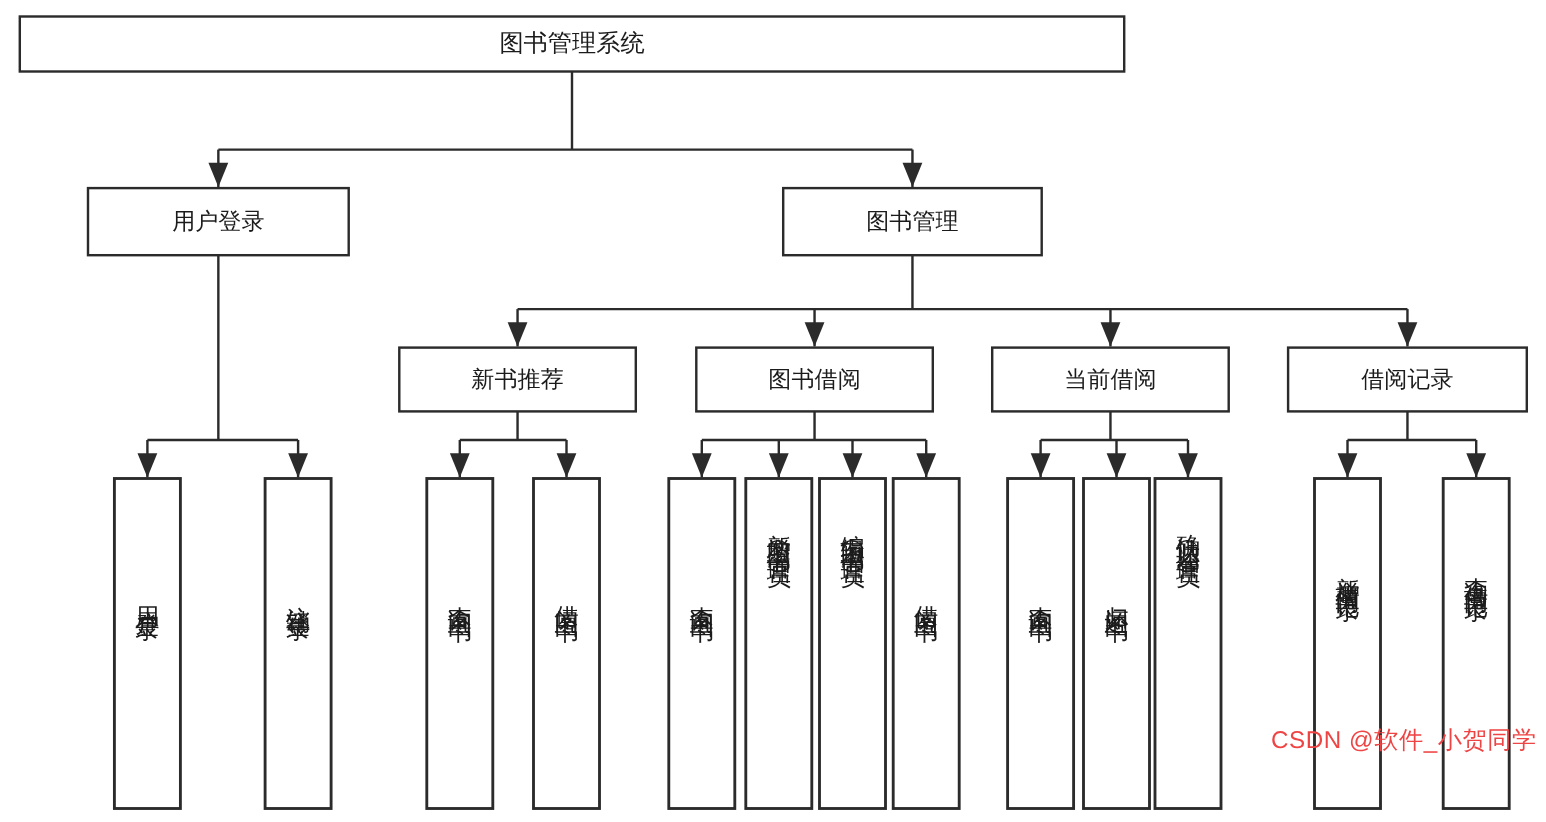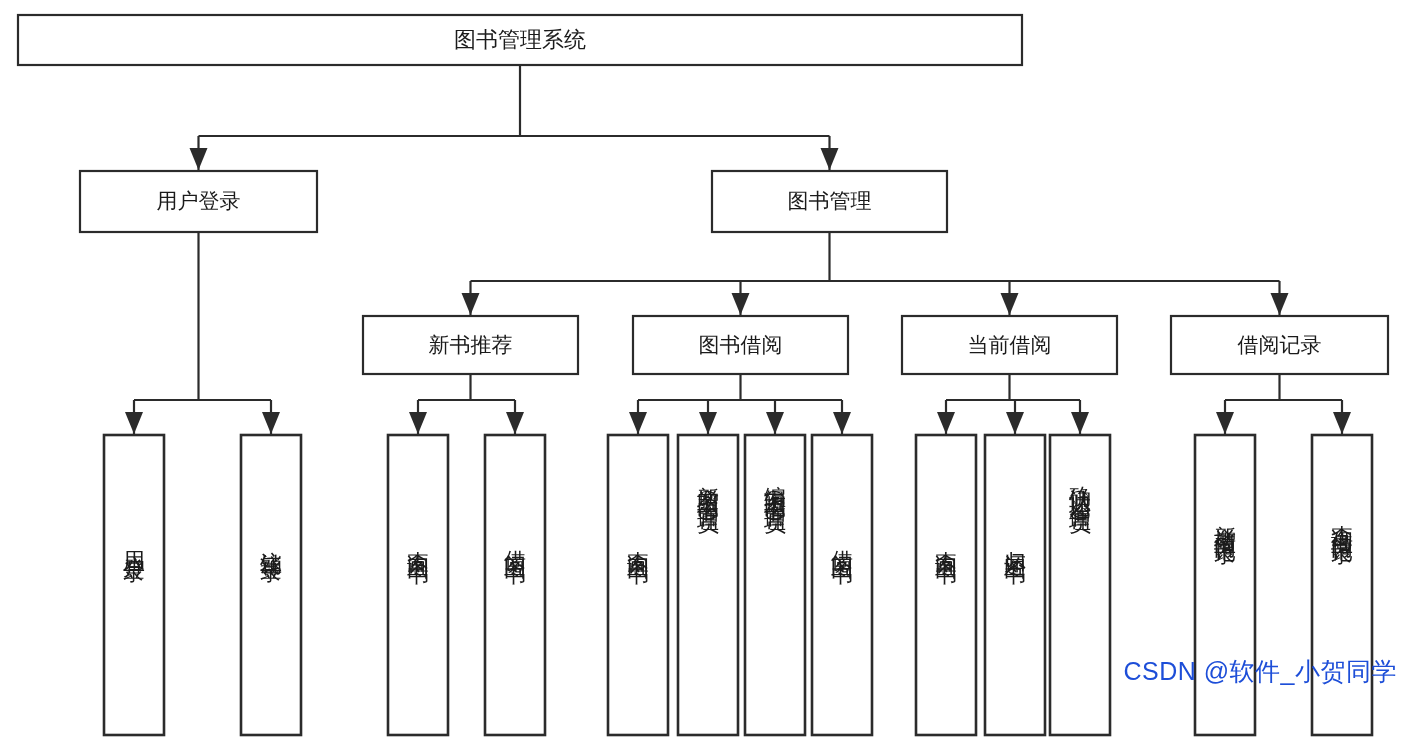--- a/index.html
+++ b/index.html
@@ -74,22 +74,22 @@
     letter-spacing: 4px;
     color: #1b1b1b;
     white-space: nowrap;
     user-select: none;
   }
   #watermark {
     position: absolute;
     right: 8px;
     bottom: 4px;
     font-family: "Liberation Sans", "DejaVu Sans", sans-serif;
-    font-size: 25px;
-    color: #1d4ed8;
+    font-size: 22px;
+    color: #ef4444;
     letter-spacing: 0.5px;
     white-space: nowrap;
     pointer-events: none;
   }
 </style>
 </head>
 <body>
 
 <div id="diagram-root">
 

